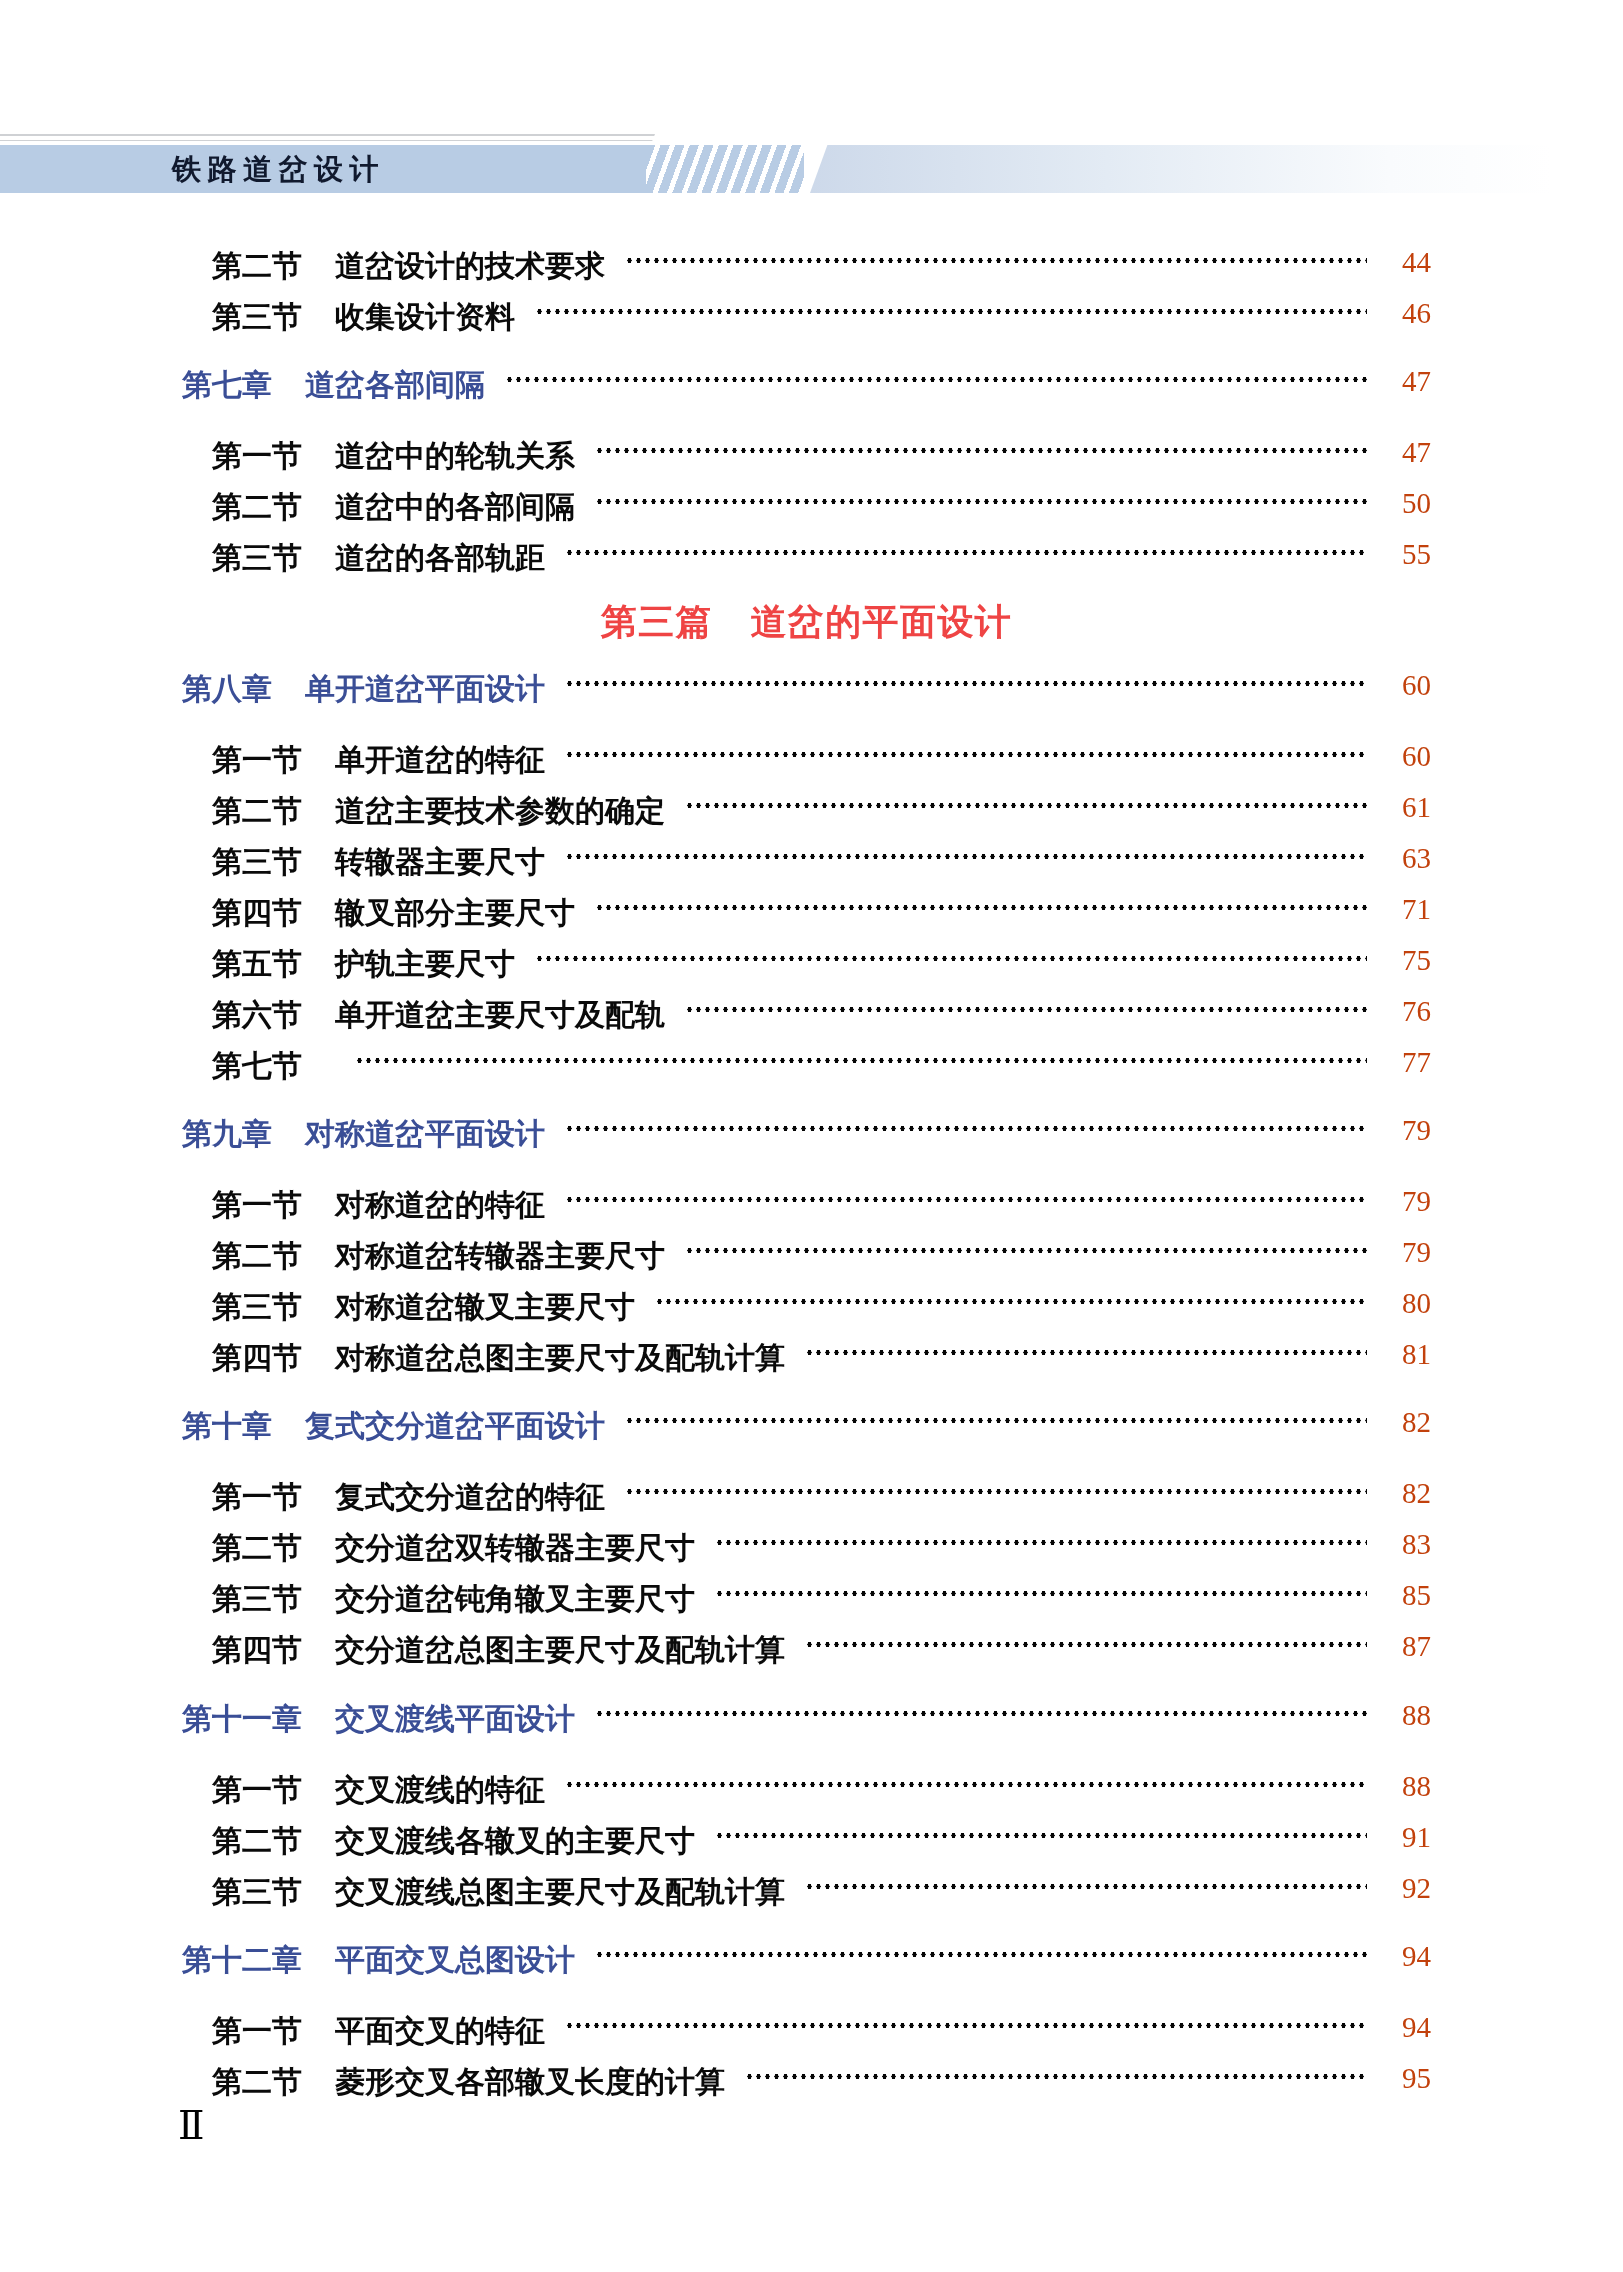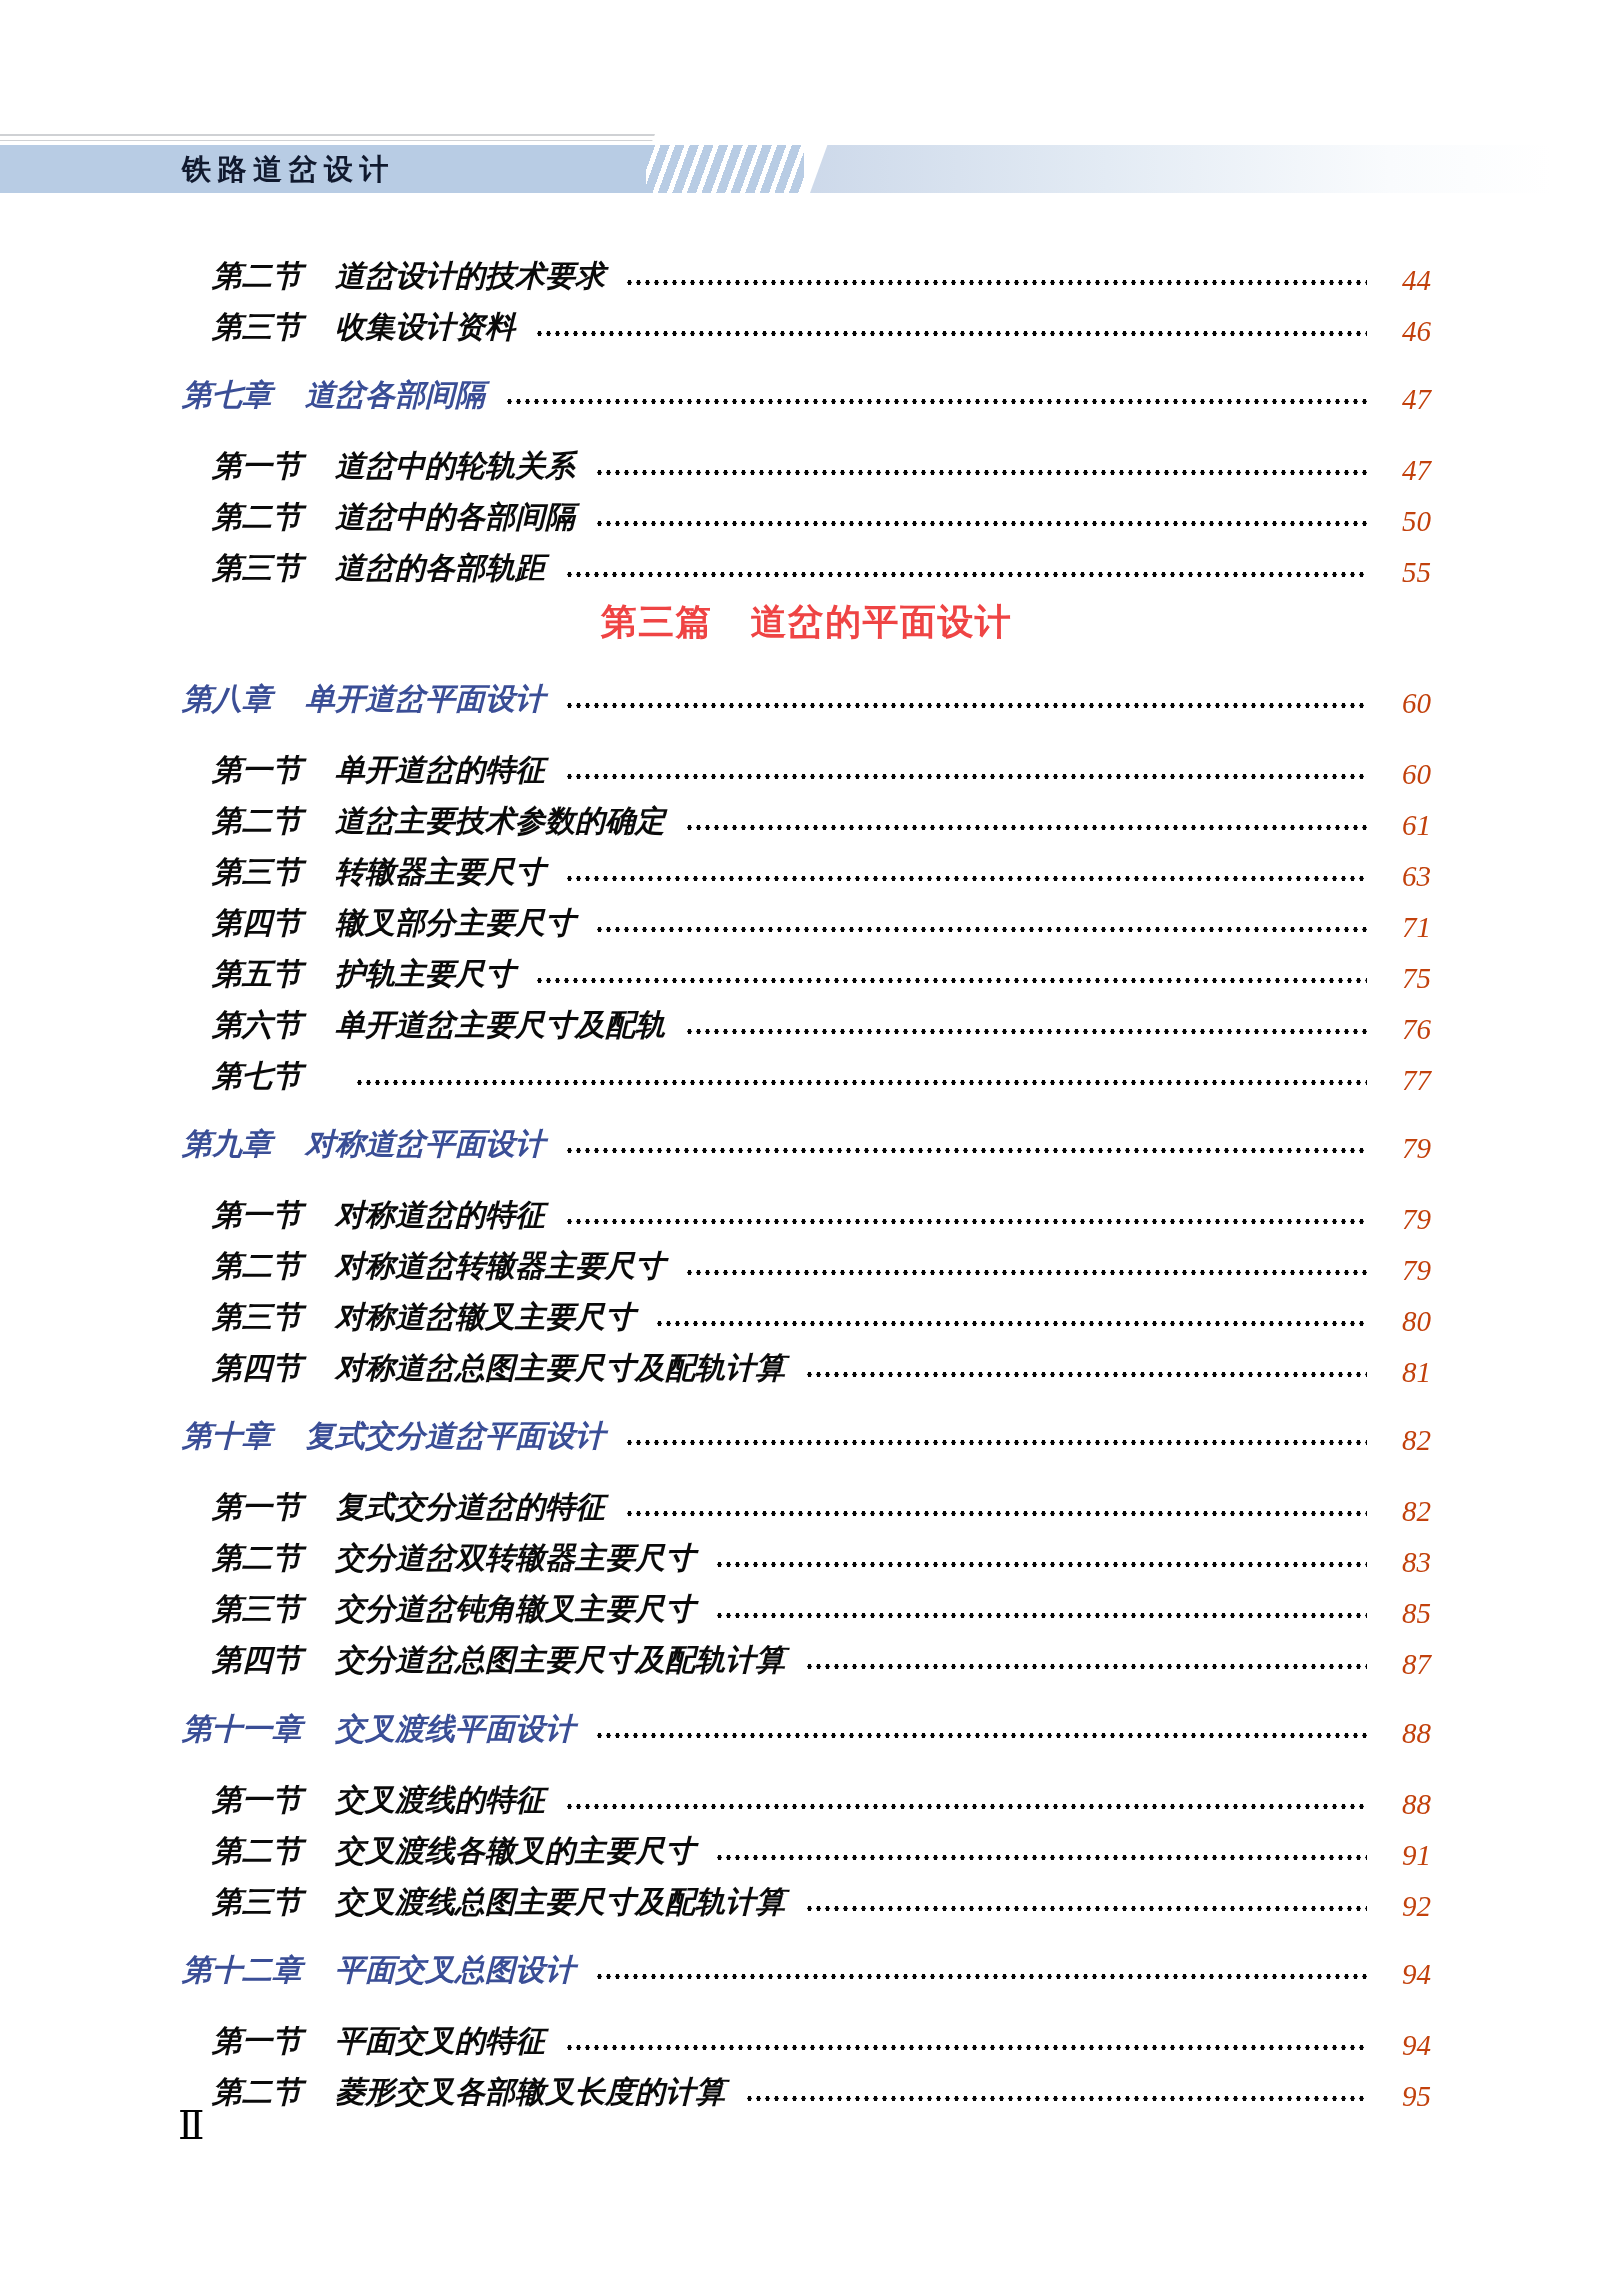--- a/index.html
+++ b/index.html
@@ -21,21 +21,21 @@
     border-bottom:1.4px solid #cfd1d4;
     box-sizing:border-box;
     clip-path:polygon(0 0,100% 0,calc(100% - 2.9px) 100%,0 100%);
   }
   .band {
     position:absolute; left:0; top:145px;
     width:646px; height:48px;
     background:#b8cce4;
   }
   .band-title {
-    position:absolute; left:182px; top:145px;
+    position:absolute; left:172px; top:145px;
     height:48px; line-height:48px;
     font-size:29px; font-weight:700;
     letter-spacing:6.5px;
     color:#10192e;
     white-space:nowrap;
   }
   .band-stripes {
     position:absolute; left:646px; top:145px;
     width:158px; height:48px;
     background:repeating-linear-gradient(110deg,#b8cce4 0 8.7px,#ffffff 8.7px 13.7px);
@@ -48,26 +48,25 @@
   }
 
   
   .toc {
     position:absolute; left:0; top:246px;
     width:100%;
     padding:0 192px 0 182px;
     box-sizing:border-box;
   }
   .row {
-    display:flex; align-items:flex-end;
+    display:flex; align-items:flex-start;
     height:51px;
     font-size:30px;
     color:#0a0a0a;
     white-space:nowrap;
-    font-style:italic;
   }
   .row.section { padding-left:30px; font-weight:600; }
   .row.chapter { margin:17.4px 0 20px 0; font-weight:700; color:#3a4e96; }
   .label { margin-right:33px; }
   .dots {
     flex:1 1 0;
     height:29px;
     margin:0 8.7px 0 20px;
     background-image:radial-gradient(2.2px 2.7px at 4.5px 14.5px,#050505 90%,rgba(0,0,0,0) 100%);
     background-size:9px 29px;

